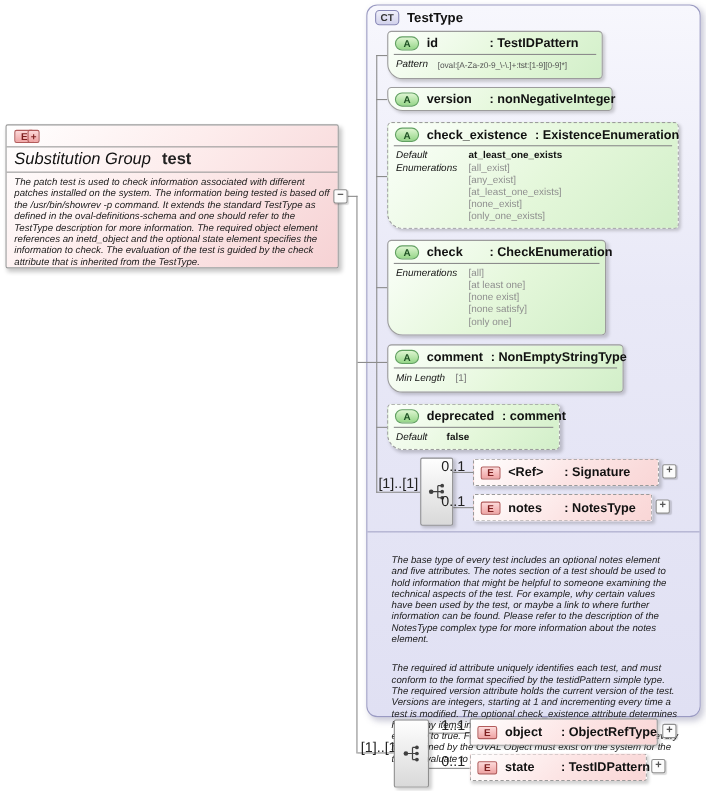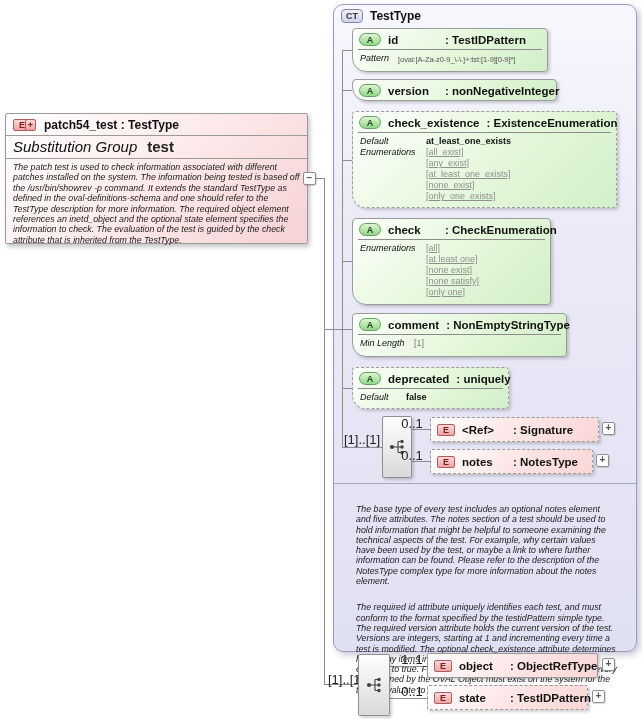--- a/index.html
+++ b/index.html
@@ -47,21 +47,21 @@
   
   .attr { position:absolute; border:1px solid #9c9c9c; border-radius:4px 4px 4px 14px;
           background:linear-gradient(135deg,#fcfffb 0%,#e4f7da 55%,#d2efc9 100%);
           box-shadow:2px 2px 3px rgba(0,0,0,.18); }
   .attr-header { display:flex; align-items:center; gap:7px; padding:4px 6px 3px;
                  font-weight:bold; font-size:11.5px; color:#111; white-space:nowrap; }
   .sep { height:1px; background:#8c8c8c; margin:0 5px; }
   .facets { display:flex; padding:3px 7px 2px; font-size:9px; line-height:11px; }
   .flabels { font-style:italic; color:#111; flex-shrink:0; }
   .defval  { font-weight:bold; color:#111; }
-  .enum    { color:#8f8f8f; white-space:pre-line;text-decoration:underline; }
+  .enum    { color:#8f8f8f; white-space:pre-line; }
   .pattern { color:#555; font-size:7.6px; letter-spacing:-0.1px; padding-top:1px; }
   .graytext{ color:#777; }
   .name  { display:inline-block; min-width:50px; }
   .ename { display:inline-block; min-width:44px; }
 
   
   .elem { position:absolute; display:flex; align-items:center; gap:7px; padding:0 6px;
           border:1px solid #9a9a9a; border-radius:2px;
           background:linear-gradient(135deg,#ffffff 0%,#fce4e4 55%,#f9d6d6 100%);
           box-shadow:2px 2px 3px rgba(0,0,0,.18);
@@ -113,21 +113,20 @@
   <div class="hline" style="left:325px;top:684px;width:33px;"></div>
   <div class="hline" style="left:390px;top:666px;width:37px;"></div>
   <div class="hline" style="left:390px;top:698px;width:37px;"></div>
 
   <div id="host">
     <div class="host-header">
       <span style="display:flex;">
         <span class="badge-e">E</span>
         <span class="badge-plus">+</span>
       </span>
-      <span>patch54_test : TestType</span>
     </div>
     <div class="subst">
       <span class="subst-label">Substitution Group</span>
       <span class="subst-value">test</span>
     </div>
     <div class="host-doc">The patch test is used to check information associated with different patches installed on the system. The information being tested is based off the /usr/bin/showrev -p command. It extends the standard TestType as defined in the oval-definitions-schema and one should refer to the TestType description for more information. The required object element references an inetd_object and the optional state element specifies the information to check. The evaluation of the test is guided by the check attribute that is inherited from the TestType.</div>
   </div>
 
   <div class="pm" style="left:303px;top:172px;">−</div>
 
@@ -214,21 +213,21 @@
       <div>
           <div class="graytext">[1]</div>
         </div>
     </div>
   </div>
 
   <div class="attr dashed" style="left:352px;top:367px;width:157px;height:42px;">
     <div class="attr-header">
       <span class="badge-a">A</span>
       <span>deprecated</span>
-      <span>: uniquely</span>
+      <span>: comment</span>
     </div>
     <div class="sep"></div>
     <div class="facets">
       <div class="flabels" style="width:46px;">
           <div>Default</div>
         </div>
       <div>
           <div class="defval">false</div>
         </div>
     </div>

